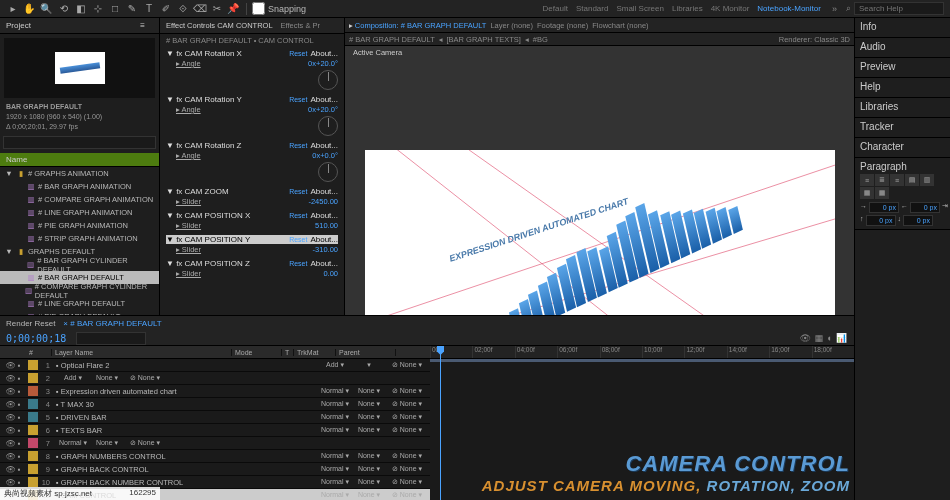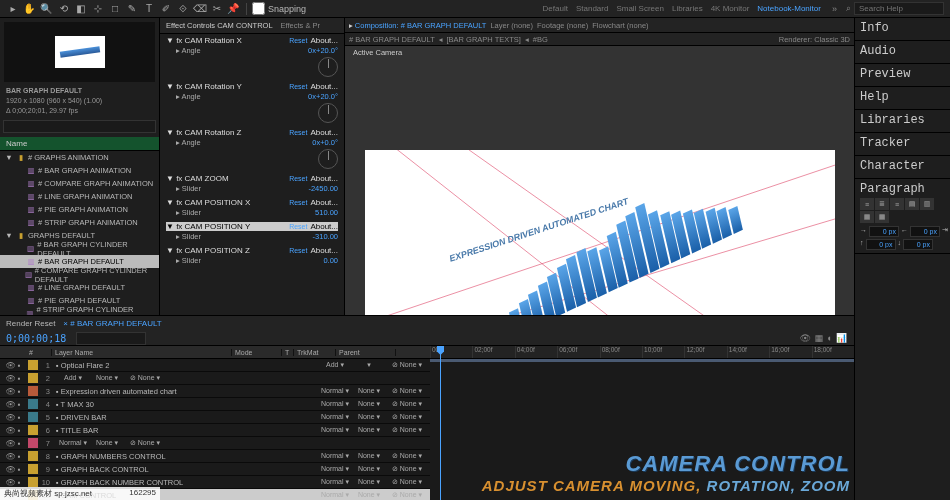--- a/index.html
+++ b/index.html
@@ -16,32 +16,32 @@
 .mid { width:185px; background:#1e1e1e; border-right:1px solid #000; }
 .center { flex:1; background:#1e1e1e; display:flex; flex-direction:column; }
 .right { width:96px; background:#1e1e1e; border-left:1px solid #000; }
 .panel-tab { height:16px; background:#232323; display:flex; align-items:center; padding:0 6px; font-size:8px; color:#ccc; border-bottom:1px solid #000; }
 .panel-tab span { margin-right:8px; }
 .thumb { height:60px; background:#111; margin:4px; display:flex; align-items:center; justify-content:center; position:relative; }
 .thumb-box { width:50px; height:32px; background:#fff; display:flex; align-items:center; justify-content:center; }
 .thumb-bar { width:40px; height:6px; background:linear-gradient(#4a90d9,#2a5a99); transform:rotate(-8deg); }
 .thumb-meta { font-size:7px; color:#999; padding:0 6px; line-height:10px; }
 .project-list { flex:1; overflow:auto; }
-.proj-header { height:14px; background:#14532d; display:flex; align-items:center; padding-left:6px; font-size:8px; color:#ccc; border-bottom:1px solid #000; }
+.proj-header { height:14px; background:#4d7c0f; display:flex; align-items:center; padding-left:6px; font-size:8px; color:#ccc; border-bottom:1px solid #000; }
 .pi { height:13px; display:flex; align-items:center; padding-left:4px; font-size:7.5px; cursor:pointer; }
 .pi.sel { background:#bbb; color:#000; }
 .pi .ic { width:10px; text-align:center; margin-right:2px; }
 .pi .fld { color:#c8a030; }
 .pi .comp { color:#b07fc9; }
 .ind1 { padding-left:14px; }
 .ec-sub { font-size:7.5px; padding:2px 6px; color:#888; }
 .fx-group { padding:2px 6px; }
 .fx-name { font-size:8px; color:#ddd; display:flex; align-items:center; gap:3px; }
 .fx-row { display:flex; align-items:center; font-size:7.5px; padding:1px 0 1px 10px; }
-.fx-row .lbl { flex:1; color:#aaa; }
+.fx-row .lbl { flex:1; color:#aaa;text-decoration:underline; }
 .fx-row .val { color:#4aa3ff; width:45px; text-align:right; }
 .fx-row .circ { width:20px; height:20px; border:1px solid #555; border-radius:50%; margin-left:auto; position:relative; }
 .fx-row .circ:after { content:''; position:absolute; width:1px; height:9px; background:#888; left:50%; top:1px; }
 
 .comp-tabs { height:15px; background:#232323; display:flex; align-items:center; padding:0 4px; font-size:7.5px; gap:4px; border-bottom:1px solid #000; }
 .comp-tabs span { color:#888; }
 .comp-tabs .act { color:#4aa3ff; }
 .viewer { flex:1; background:#333; display:flex; align-items:center; justify-content:center; padding:10px 10px 36px 10px; position:relative; }
 .canvas { width:470px; height:220px; background:#fff; position:relative; overflow:hidden; }
 .chart3d { position:absolute; left:50%; top:50%; transform:translate(-50%,-50%) rotate(-25deg) skewX(-12deg); }
@@ -72,21 +72,21 @@
 .lrow .trk { width:30px; font-size:7px; color:#aaa; text-align:center; }
 .lrow .par { width:46px; font-size:7px; color:#aaa; text-align:center; }
 .tl-track { flex:1; background:#1a1a1a; position:relative; }
 .ruler { height:13px; background:#232323; display:flex; font-size:6.5px; color:#888; border-bottom:1px solid #000; }
 .ruler div { flex:1; border-left:1px solid #333; padding-left:1px; }
 .playhead { position:absolute; top:0; bottom:0; width:1px; background:#4aa3ff; left:10px; }
 .playhead:before { content:''; position:absolute; top:0; left:-3px; width:7px; height:9px; background:#4aa3ff; clip-path:polygon(0 0,100% 0,100% 60%,50% 100%,0 60%); }
 .wa { position:absolute; top:13px; left:0; right:0; height:3px; background:#4a5a72; }
 
 .rpanel { border-bottom:1px solid #000; padding:3px 5px; }
-.rpanel .rtit { font-size:12px; color:#ccc; margin-bottom:2px;font-family:Liberation Mono, monospace; }
+.rpanel .rtit { font-size:10px; color:#ccc; margin-bottom:2px; }
 .para-btns { display:flex; gap:1px; flex-wrap:wrap; }
 .para-btns div { width:14px; height:12px; background:#333; font-size:7px; display:flex; align-items:center; justify-content:center; color:#aaa; }
 .para-in { width:30px; height:11px; background:#111; border:1px solid #333; font-size:7px; color:#4aa3ff; text-align:right; padding-right:2px; }
 
 .overlay { position:absolute; right:100px; bottom:6px; text-align:right; pointer-events:none; }
 .overlay .l1 { font-size:22px; font-weight:900; font-style:italic; color:#5a9ad4; text-shadow:1px 1px 0 #1a3a5a; letter-spacing:1px; }
 .overlay .l2 { font-size:15px; font-weight:900; font-style:italic; letter-spacing:1px; }
 .overlay .l2 .a { color:#d89030; } .overlay .l2 .b { color:#6aa8d8; }
 .footer { position:absolute; bottom:0; left:0; width:160px; background:rgba(255,255,255,0.85); color:#333; font-size:8px; padding:1px 4px; display:flex; justify-content:space-between; }
 </style>
@@ -119,20 +119,24 @@
       <span>4K Monitor</span>
       <span class="active">Notebook-Monitor</span>
     </div>
   <span style="margin-left:8px;color:#888">»</span>
   <span style="color:#888;font-size:9px;margin-left:6px">⌕</span>
   <input class="searchbox" placeholder="Search Help" style="">
 </div>
 
 <div class="shell">
   <div class="left">
+    <div class="panel-tab">
+        <span>Project</span>
+        <span style="margin-left:auto">≡</span>
+      </div>
     <div class="thumb">
         <div class="thumb-box">
           <div class="thumb-bar"></div>
         </div>
       </div>
     <div class="thumb-meta"><b>BAR GRAPH DEFAULT</b></div>
     <div class="thumb-meta">1920 x 1080 (960 x 540) (1.00)</div>
     <div class="thumb-meta">Δ 0;00;20;01, 29.97 fps</div>
     <input class="searchbox" style="width: 96%; margin: 4px auto; display: block;">
     <div class="proj-header">
@@ -272,20 +276,21 @@
       <span>▦</span>
       <span>🗑</span>
     </div>
   </div>
 
   <div class="mid">
     <div class="panel-tab">
         <span style="font-size:7.5px">Effect Controls CAM CONTROL</span>
         <span style="font-size:7.5px;color:#888">Effects &amp; Pr</span>
       </div>
+    <div class="ec-sub"># BAR GRAPH DEFAULT • CAM CONTROL</div>
     <div id="fxlist">
         <div class="fx-group">
           <div class="fx-name" style="">▼ fx CAM Rotation X<span style="margin-left:auto;color:#4aa3ff;font-size:7px">Reset</span><span class="btn">About...</span></div>
           <div class="fx-row">
             <span class="lbl">▸ Angle</span>
             <span class="val">0x+20.0°</span>
           </div>
           <div class="fx-row">
             <div class="circ"></div>
           </div>
@@ -540,21 +545,21 @@
             <div class="num">5</div>
             <div class="nm">▪ DRIVEN BAR</div>
             <div class="mode">Normal ▾</div>
             <div class="trk">None ▾</div>
             <div class="par">⊘ None ▾</div>
           </div>
           <div class="lrow">
             <div class="eye">👁 ▪</div>
             <div class="lbl-sw" style="background:#c8a030"></div>
             <div class="num">6</div>
-            <div class="nm">▪ TITLE BAR</div>
+            <div class="nm">▪ TEXTS BAR</div>
             <div class="mode">Normal ▾</div>
             <div class="trk">None ▾</div>
             <div class="par">⊘ None ▾</div>
           </div>
           <div class="lrow">
             <div class="eye">👁 ▪</div>
             <div class="lbl-sw" style="background:#c2486a"></div>
             <div class="num">7</div>
             <div class="mode">Normal ▾</div>
             <div class="trk">None ▾</div>

